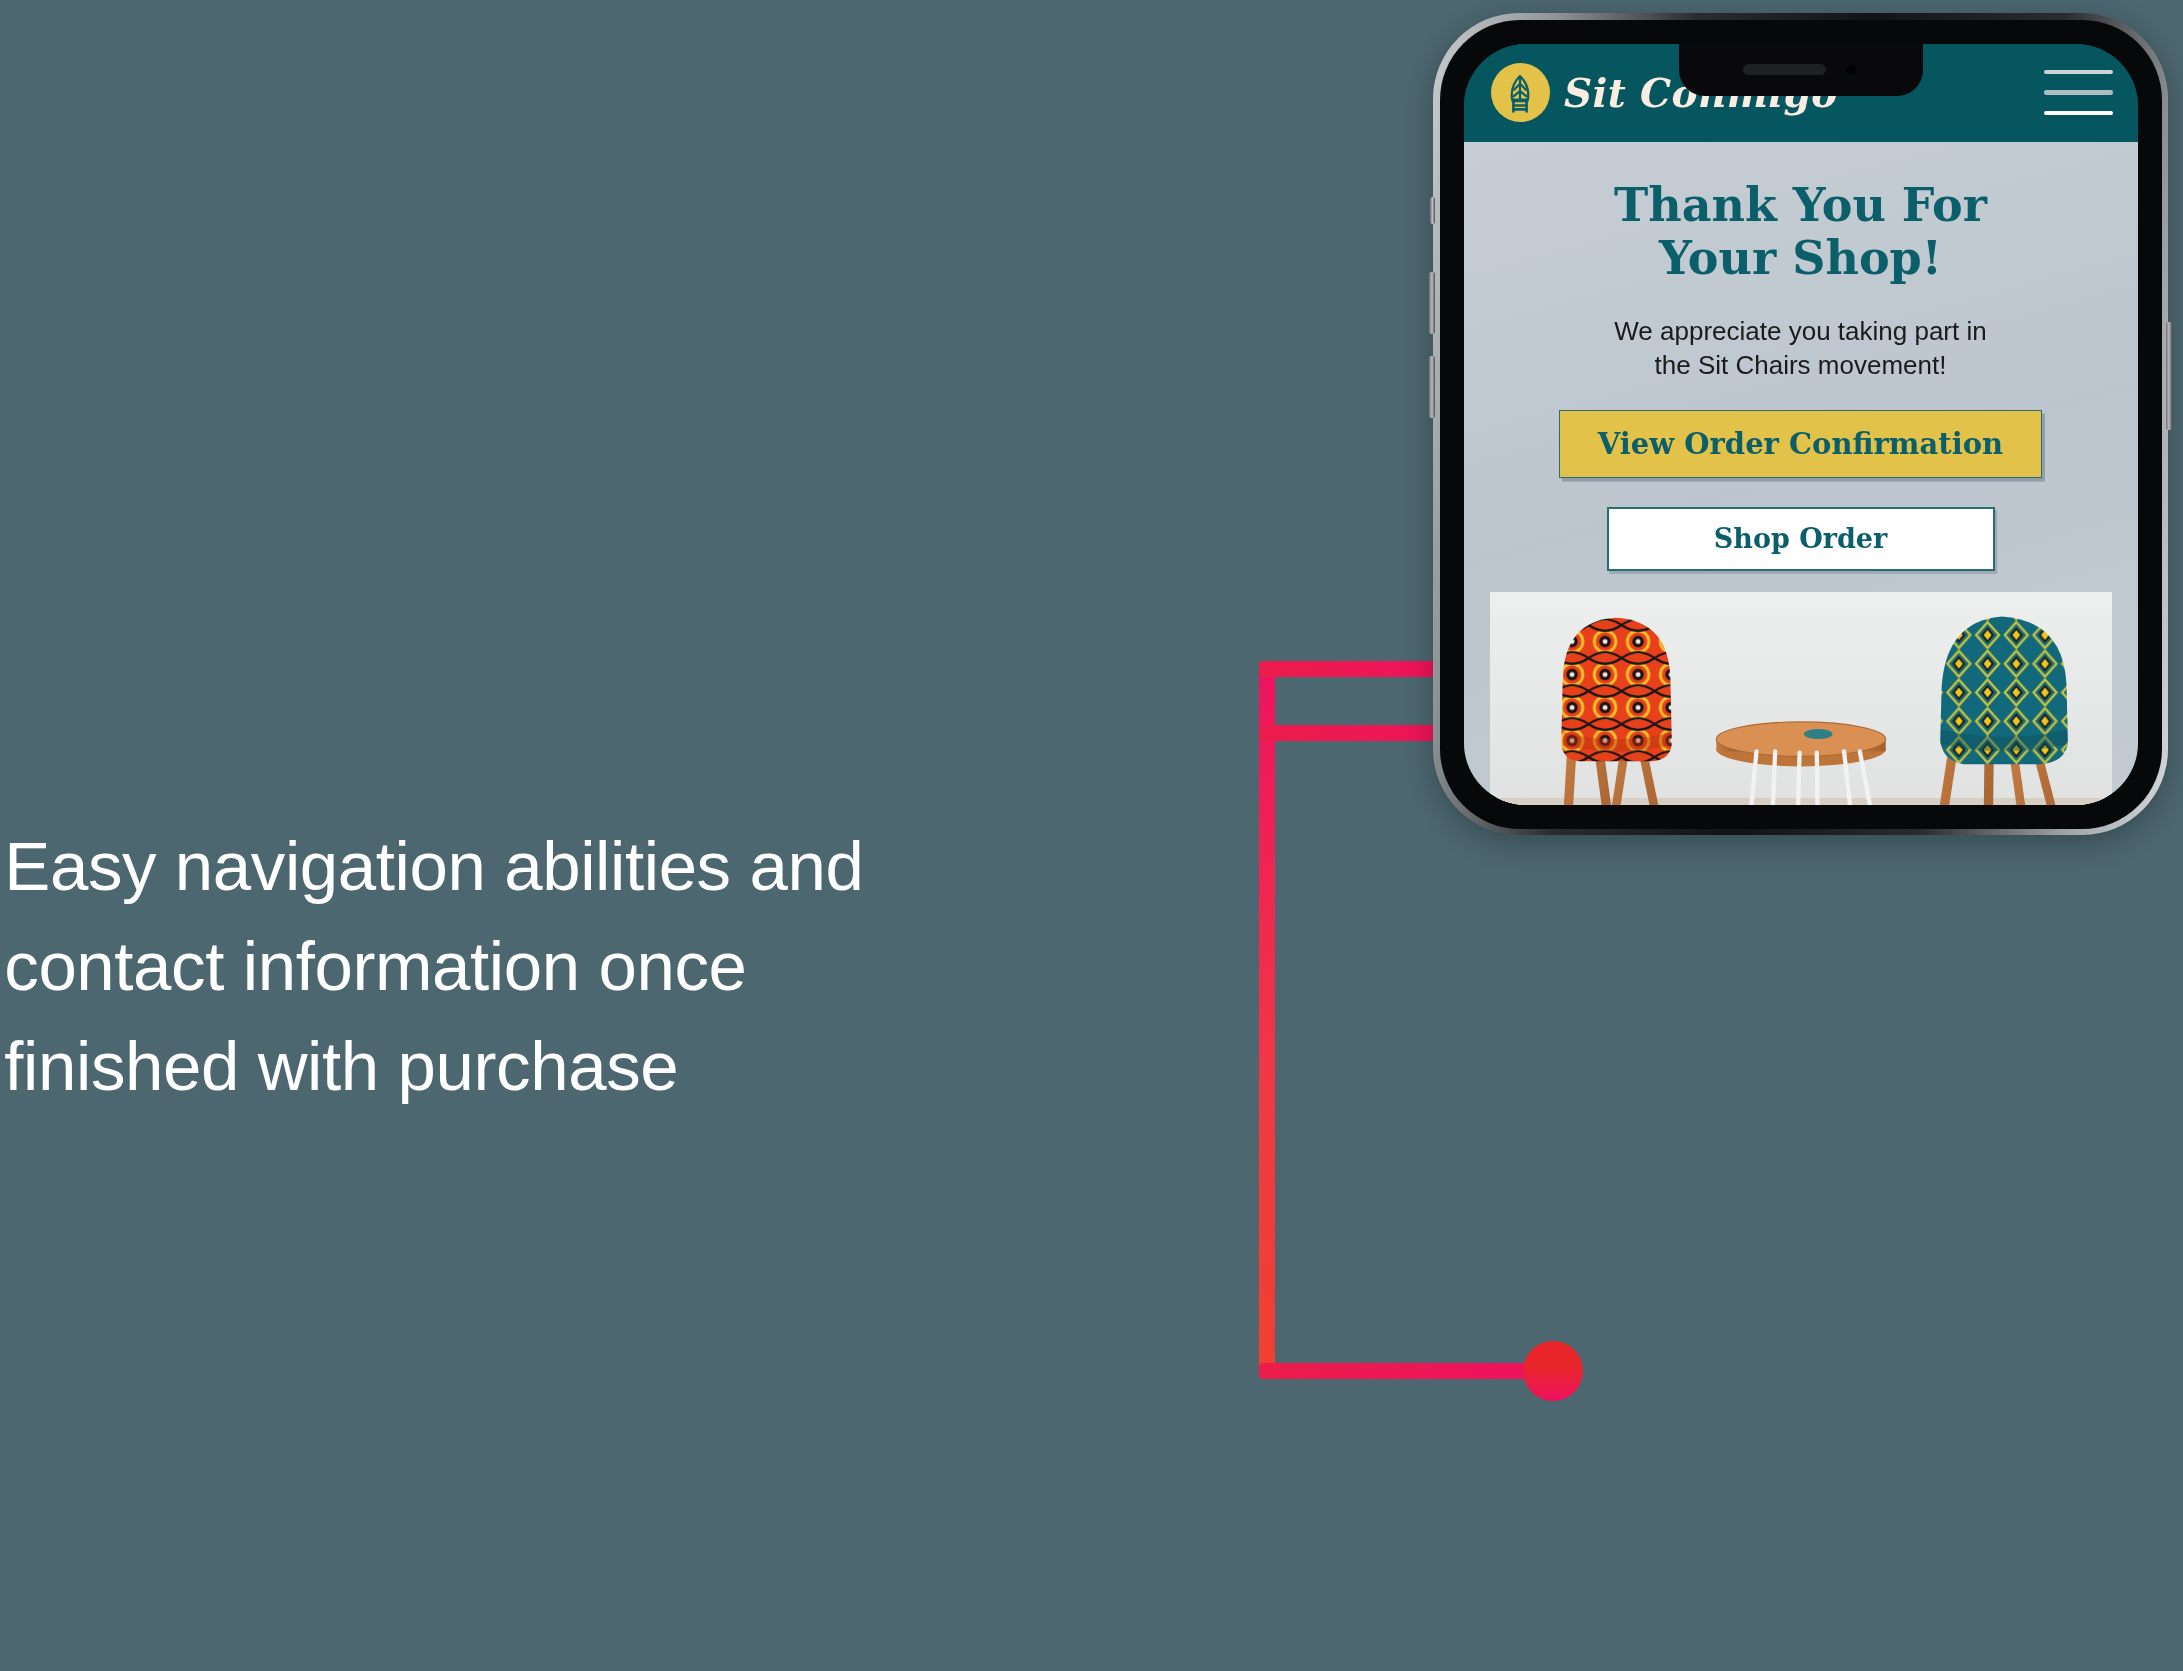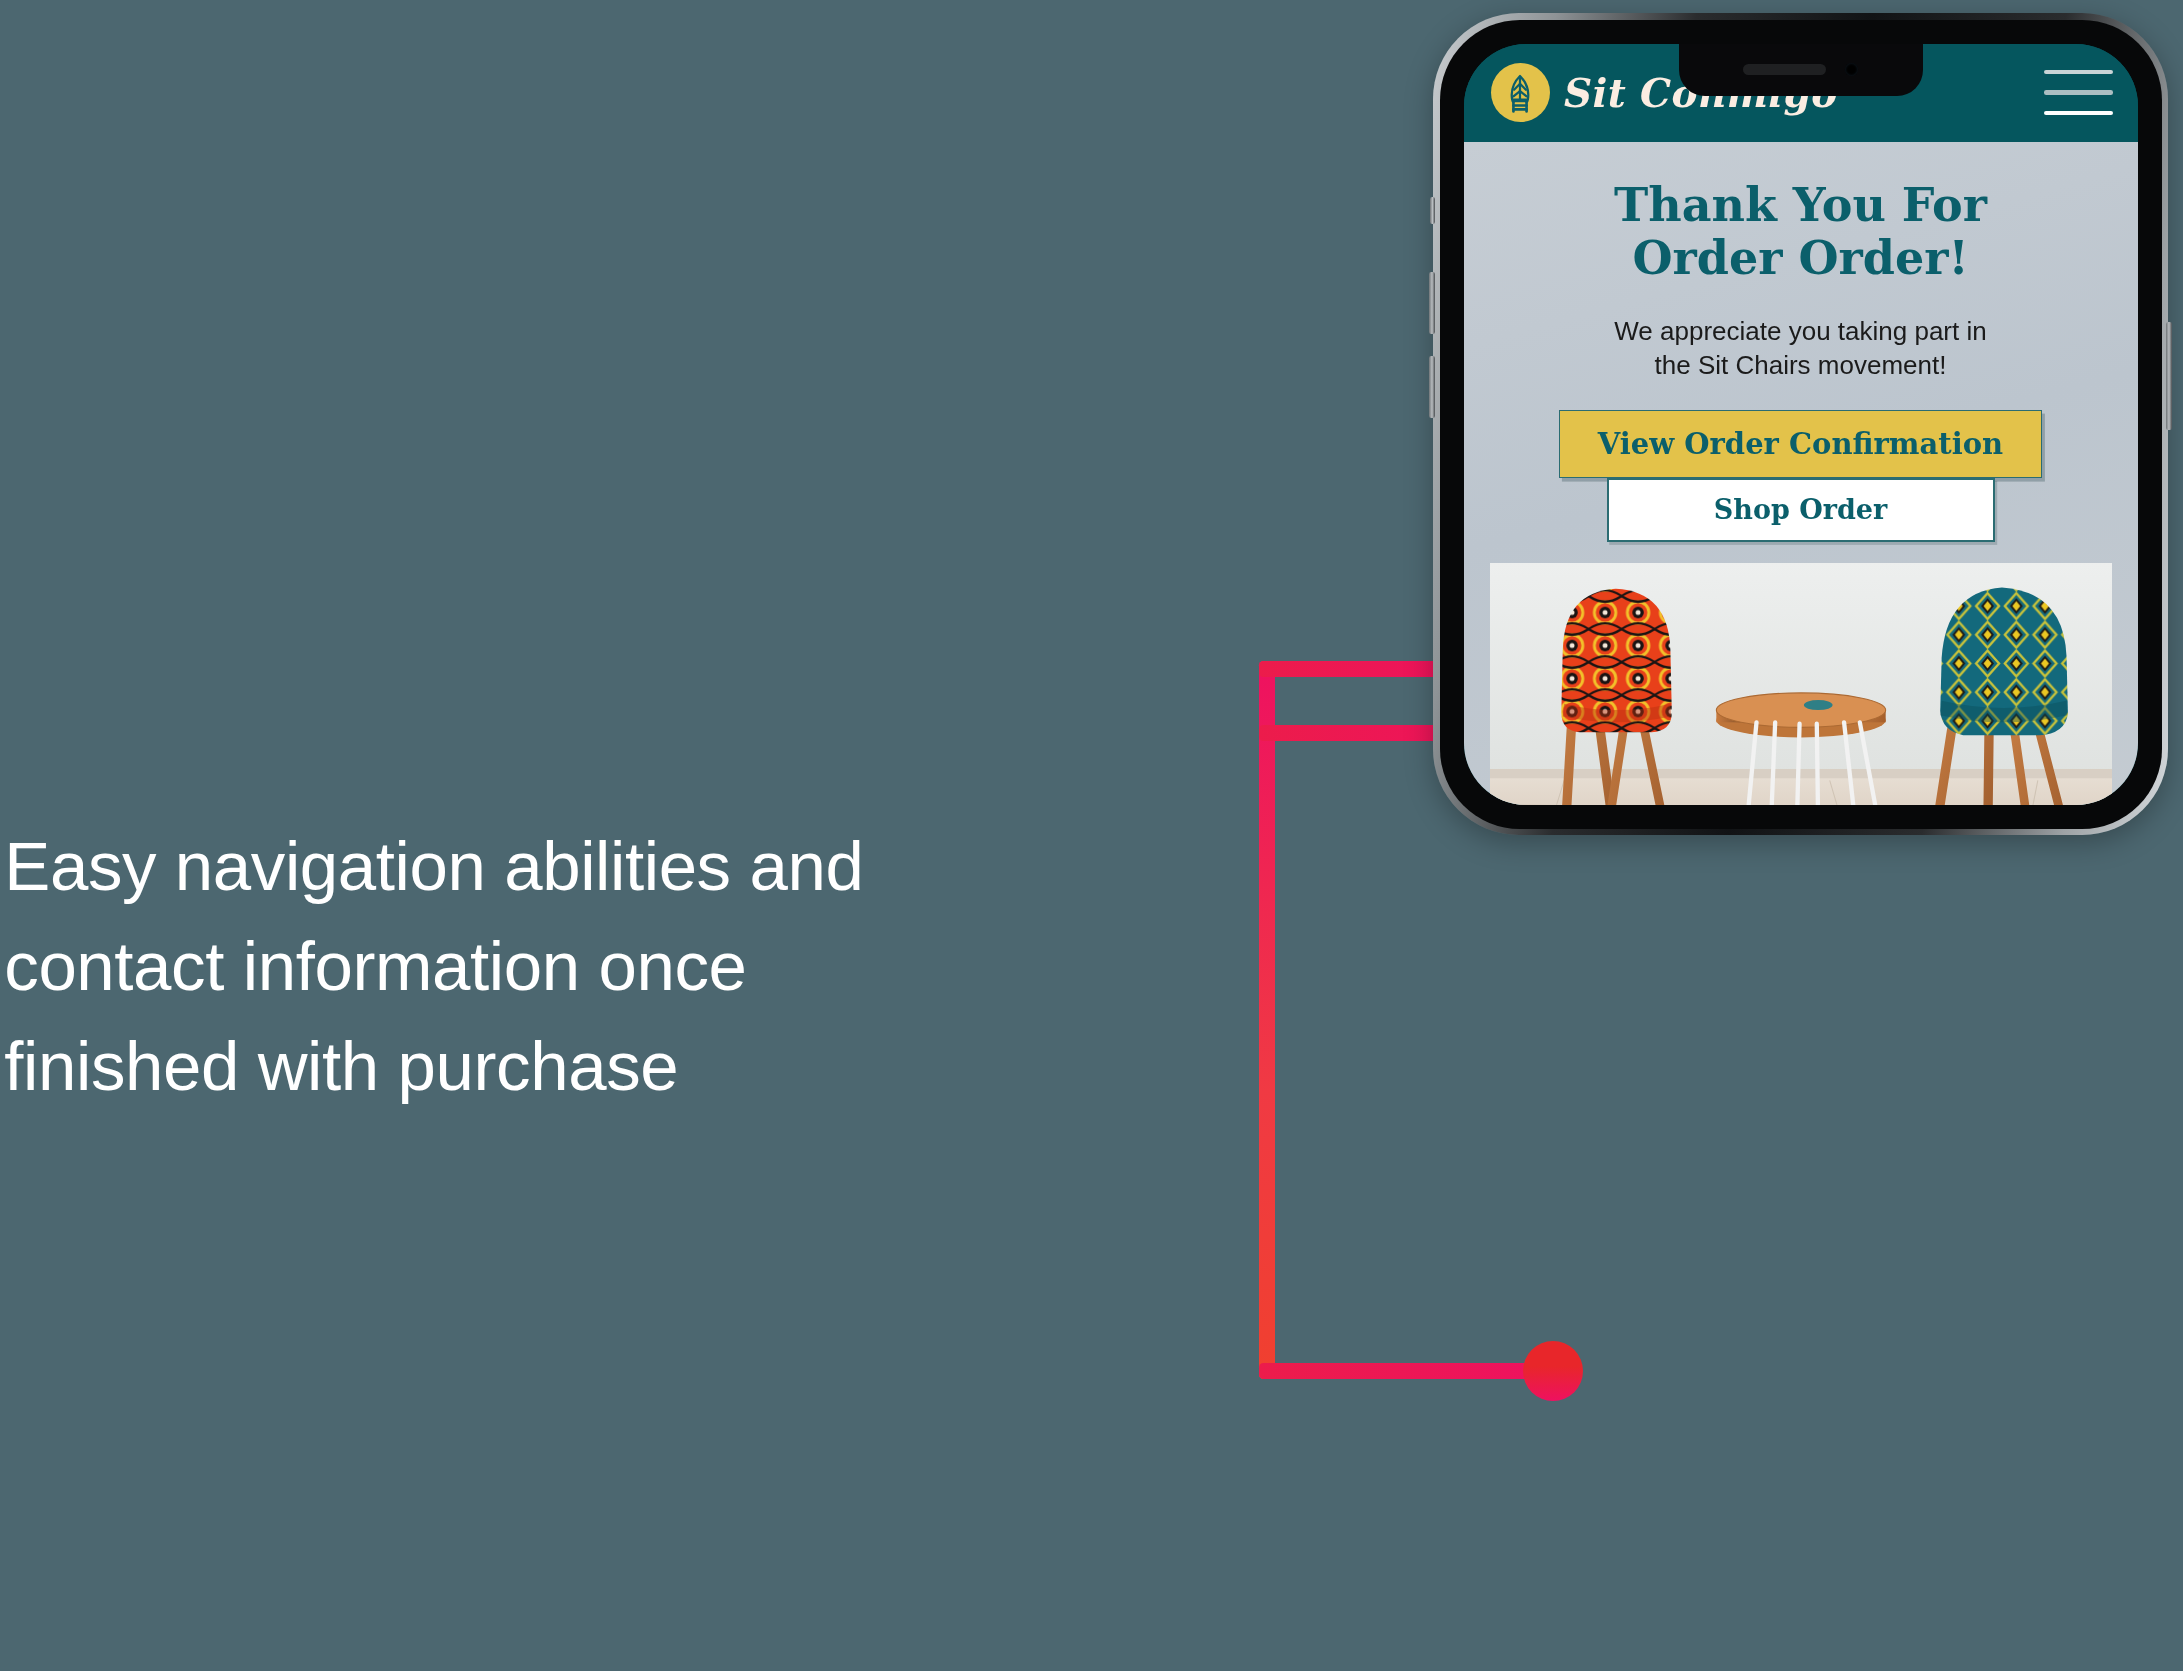--- a/index.html
+++ b/index.html
@@ -140,21 +140,21 @@
     line-height:1.16;
     letter-spacing:0px;
   }
   .hero p {
     margin-top:30px;
     color:#1B1B1B;
     font-size:26px;
     line-height:1.30;
     font-weight:400;
   }
-  .cta-wrap { margin-top:27px; display:flex; flex-direction:column; align-items:center; }
+  .cta-wrap { margin-top:27px; display:flex; flex-direction:column; align-items:center; gap:29px; }
   .btn-primary {
     background:#E3C24A;
     color:#0B5F6B;
     border:1.4px solid #2B6C72;
     font-family:"DejaVu Serif", serif;
     font-weight:700;
     font-size:29px;
     padding:16px 24.4px;
     min-width:483px;
     box-shadow:2.9px 3.6px 0 rgba(40,70,75,0.30);
@@ -244,21 +244,21 @@
           <div class="hamburger">
             <span></span>
               <span></span>
               <span></span>
           </div>
         </div>
 
         <div class="hero">
           <h1>
             <span>Thank You For</span><br>
-            <span>Order Order!</span>
+            <span>Your Shop!</span>
           </h1>
           <p>
             <span>We appreciate you taking part in</span><br>
             <span>the Sit Chairs movement!</span>
           </p>
 
           <div class="cta-wrap">
             <button class="btn-primary">View Order Confirmation</button>
             <button class="btn-secondary">Shop Order</button>
           </div>

